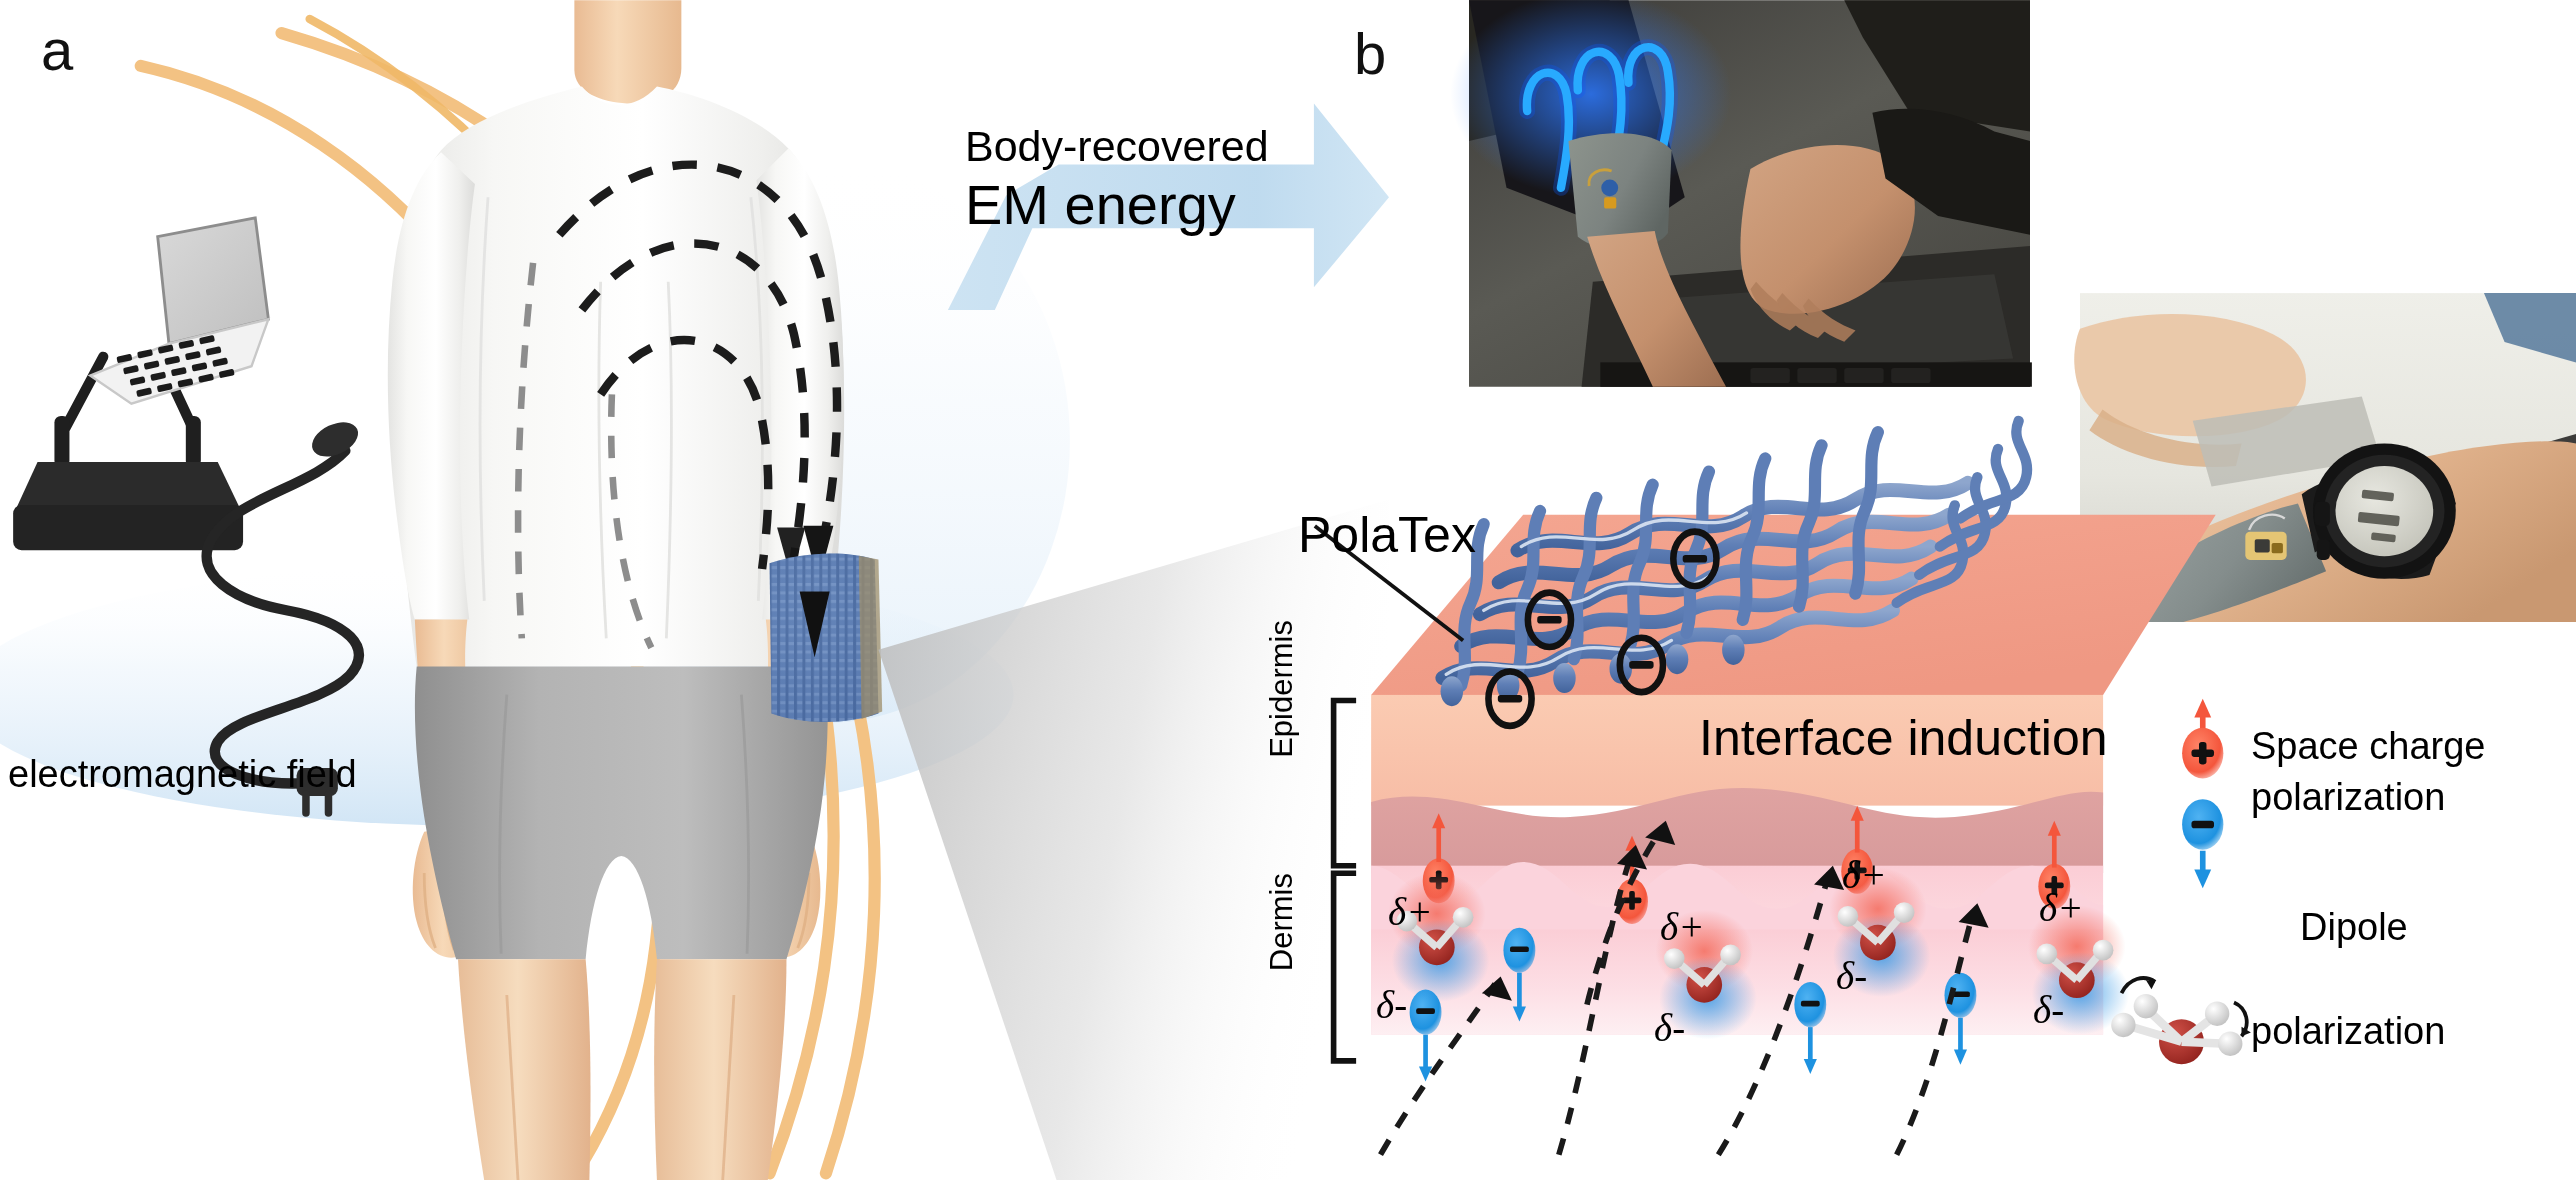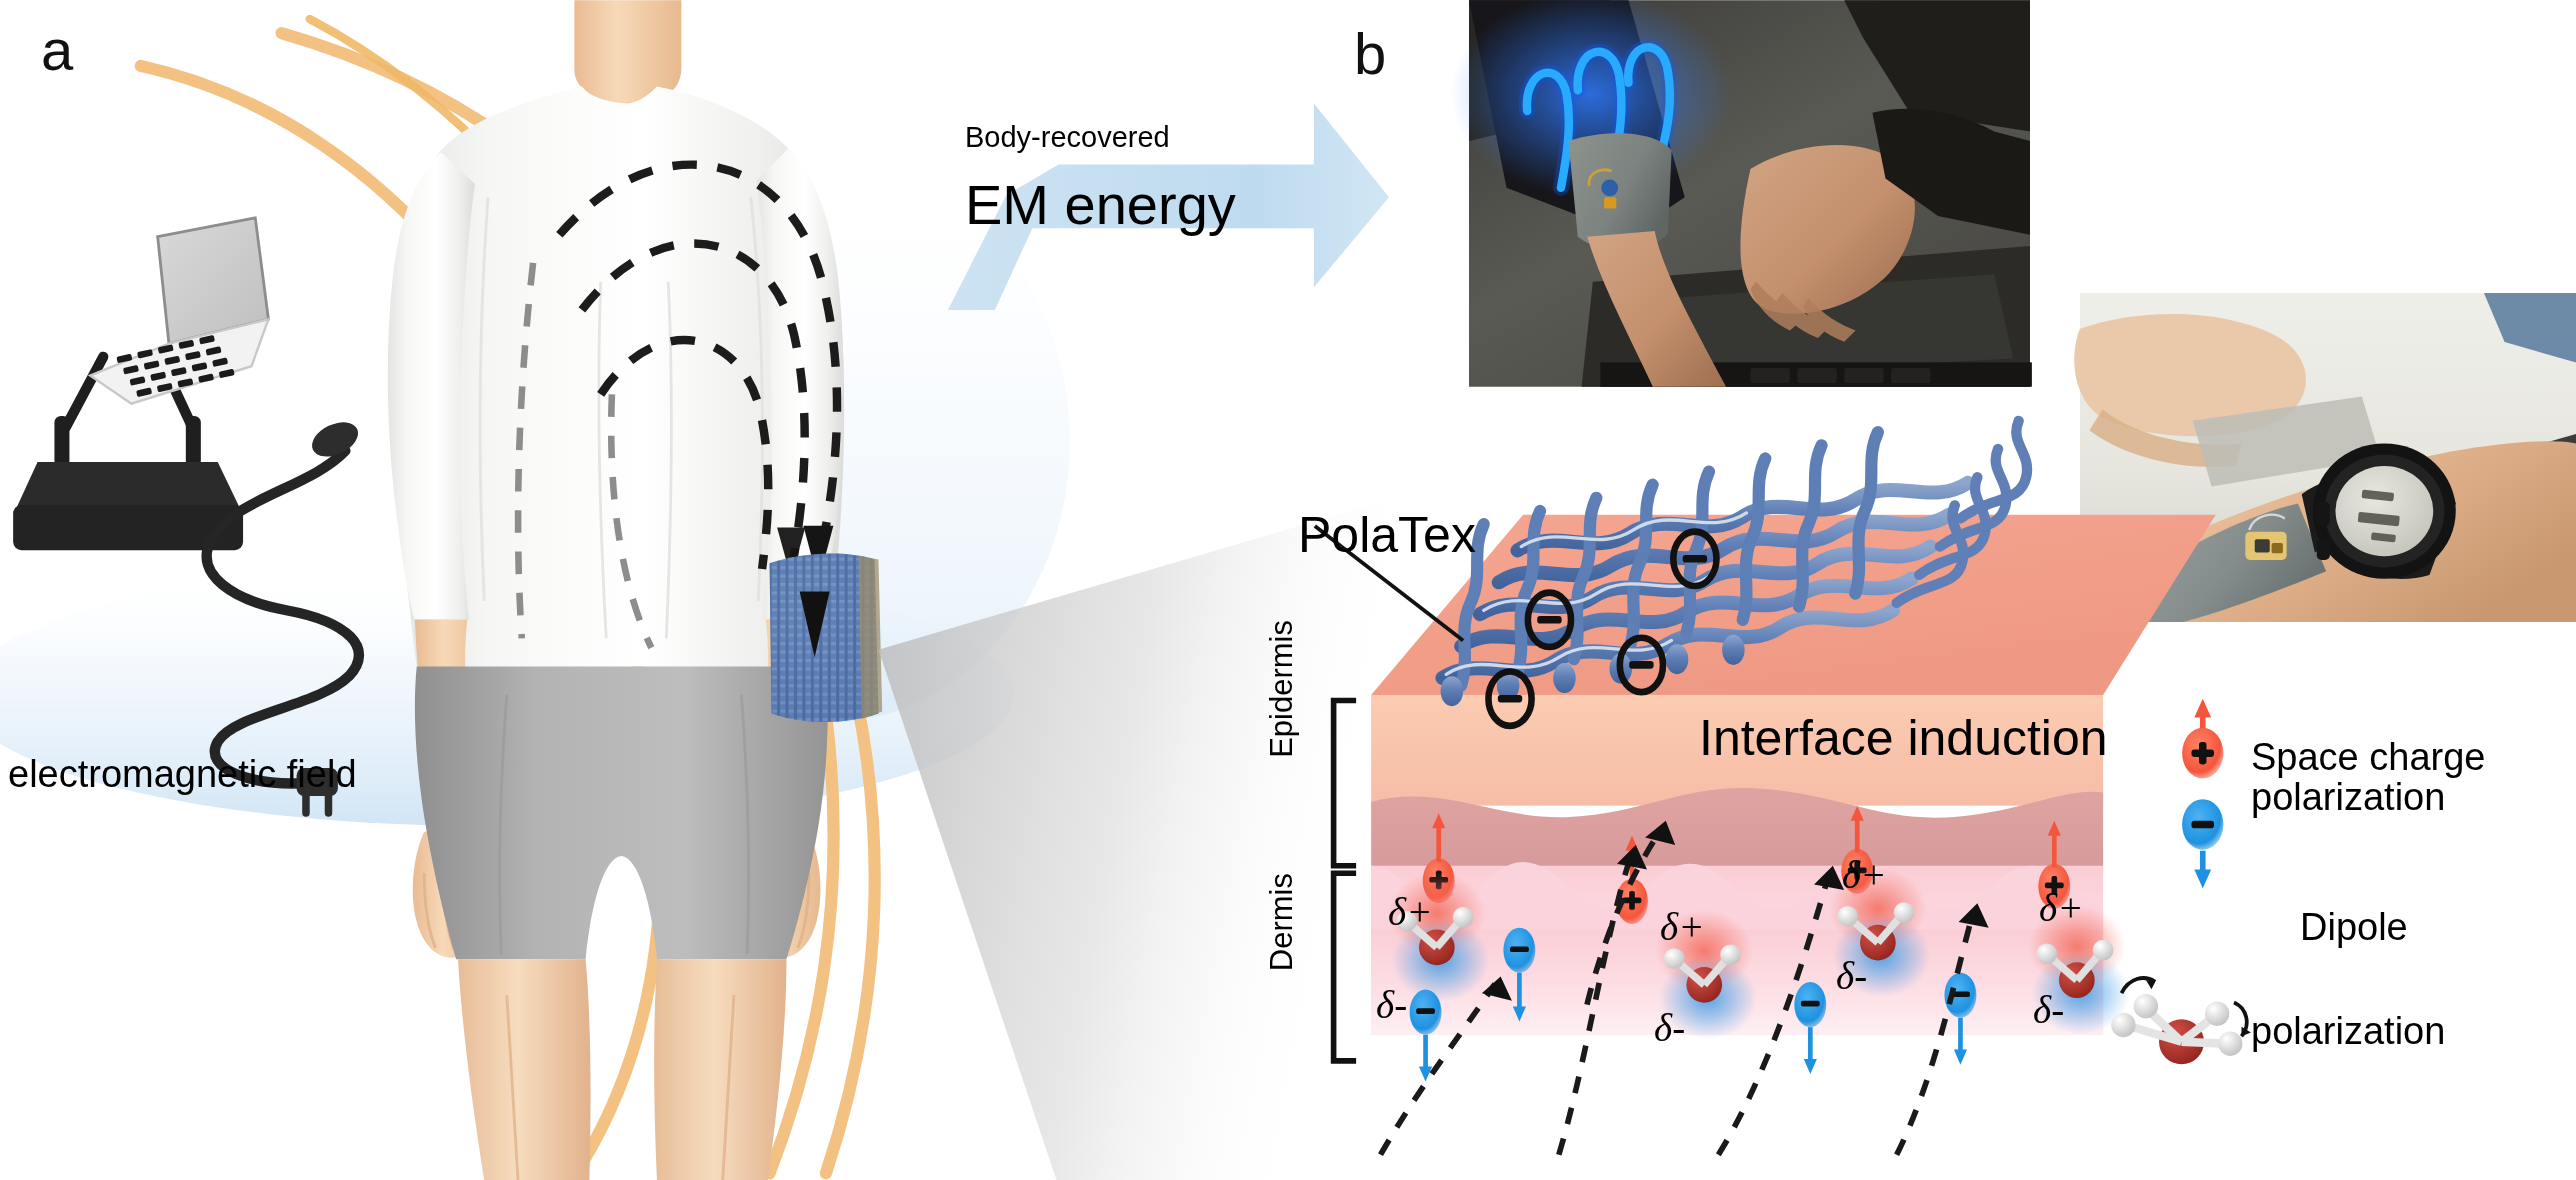--- a/index.html
+++ b/index.html
@@ -218,21 +218,21 @@
     <path d="M1128 175 L 1400 175 L 1400 110 L 1480 210 L 1400 306 L 1400 243
              L 1100 243 L 1060 330 L 1010 330 L 1072 208 Z" fill="url(#arrowG)" opacity="0.96"></path>
 
     <path d="M936 692 L 1480 532 L 1480 1258 L 1126 1258 Z" fill="url(#coneG)"></path>
   </svg>
 
   <div class="lbl panel-letter" style="left:41px;top:15px;">a</div>
 
   <div class="lbl body-text" style="left:8px;top:751px;">electromagnetic field</div>
 
-  <div class="lbl body-text" style="left:965px;top:120px;font-size:29px;">Body-recovered</div>
+  <div class="lbl body-text" style="left:965px;top:120px;font-size:43px;">Body-recovered</div>
   <div class="lbl body-text" style="left:965px;top:171px;font-size:56px;">EM energy</div>
 
   <div class="lbl panel-letter" style="left:1354px;top:19px;">b</div>
 
   <svg class="abs" style="left:1469px;top:0px;" width="561" height="387" viewBox="0 0 598 412">
     <defs>
       <linearGradient id="roomG" x1="0.1" y1="0" x2="0.9" y2="1">
         <stop offset="0%" stop-color="#3d3c39"></stop>
         <stop offset="45%" stop-color="#5a5a54"></stop>
         <stop offset="100%" stop-color="#45443f"></stop>
@@ -678,21 +678,21 @@
     <path d="M56 4 L47 24 L65 24 Z" fill="#f4563c"></path>
     <ellipse cx="56" cy="62" rx="22" ry="27" fill="url(#lgPos)"></ellipse>
     <rect x="44" y="58" width="24" height="8" rx="3" fill="#111"></rect>
     <rect x="52" y="50" width="8" height="24" rx="3" fill="#111"></rect>
     <ellipse cx="56" cy="138" rx="22" ry="27" fill="url(#lgNeg)"></ellipse>
     <rect x="44" y="134" width="24" height="8" rx="3" fill="#111"></rect>
     <path d="M56 166 L56 196" stroke="#1e92e0" stroke-width="6"></path>
     <path d="M56 206 L47 186 L65 186 Z" fill="#1e92e0"></path>
   </svg>
 
-  <div class="lbl body-text" style="left:2251px;top:723px;margin-top:11px;">Space charge</div>
+  <div class="lbl body-text" style="left:2251px;top:723px;">Space charge</div>
   <div class="lbl body-text" style="left:2251px;top:774px;">polarization</div>
 
   <svg class="abs" style="left:2114px;top:948px;" width="150" height="122" viewBox="0 0 160 130">
     <defs>
       <radialGradient id="lgOxy" cx="0.35" cy="0.3" r="0.8">
         <stop offset="0%" stop-color="#d05047"></stop>
         <stop offset="100%" stop-color="#8f211c"></stop>
       </radialGradient>
       <radialGradient id="lgHyd" cx="0.35" cy="0.3" r="0.8">
         <stop offset="0%" stop-color="#ffffff"></stop>

